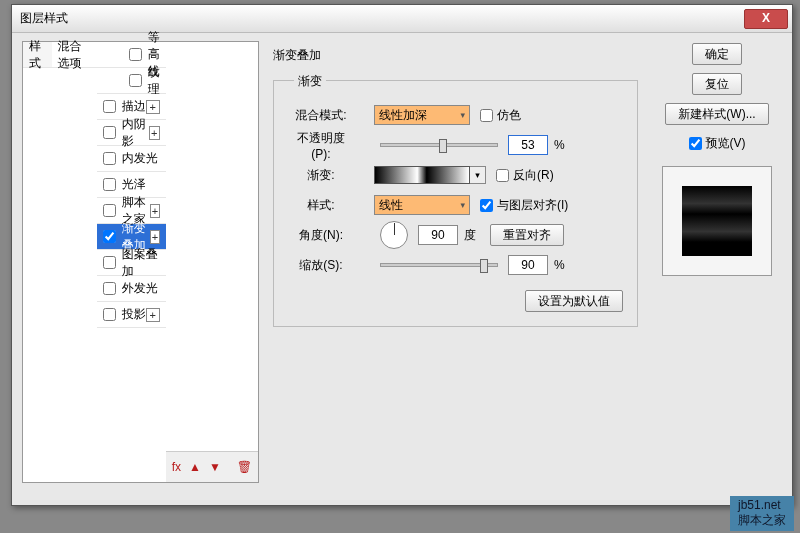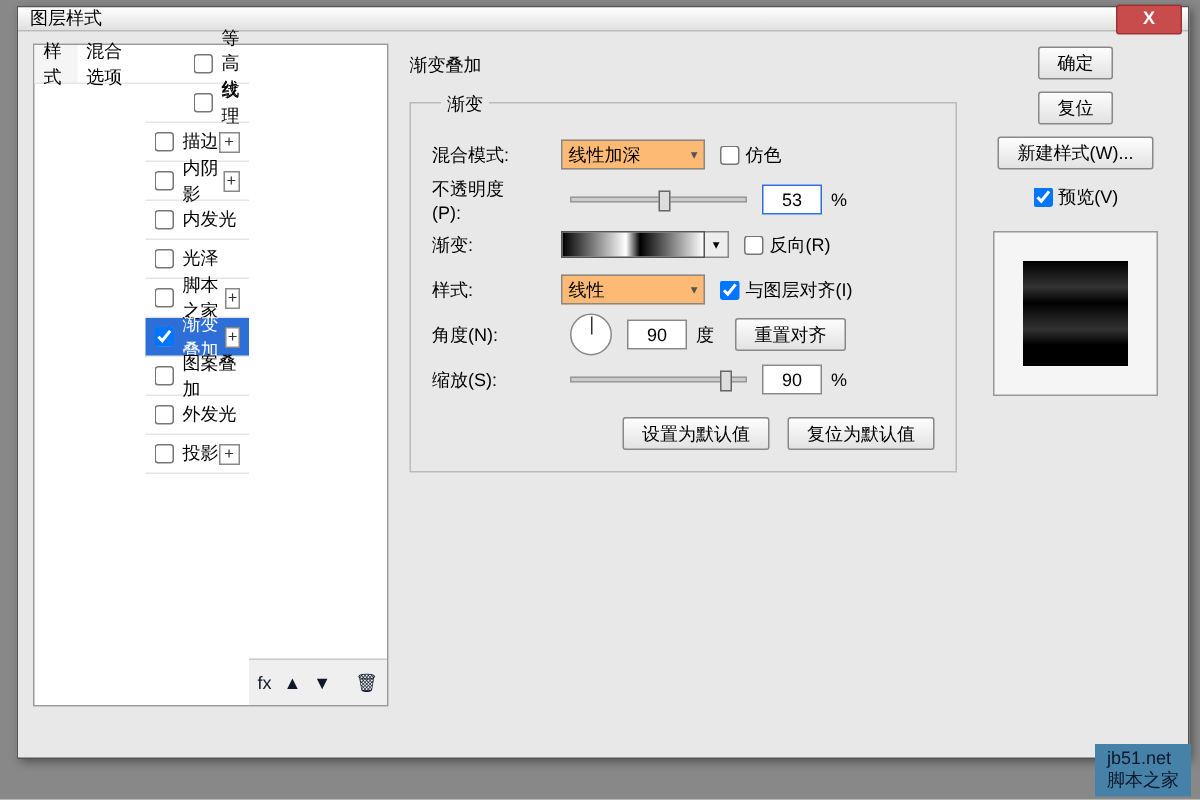--- a/index.html
+++ b/index.html
@@ -1,38 +1,38 @@
 <!DOCTYPE html>
 <html><head>
 <meta charset="utf-8">
 <style>
 *{box-sizing:border-box;margin:0;padding:0;font-family:"Microsoft YaHei",SimSun,sans-serif;font-size:12px}
 body{background:#888;width:800px;height:533px;overflow:hidden}
 .dialog{position:absolute;left:11px;top:4px;width:782px;height:502px;background:#e8e8e8;border:1px solid #555;box-shadow:2px 2px 6px rgba(0,0,0,.4)}
-.titlebar{height:16px;background:linear-gradient(#fff,#e0e0e0);border-bottom:1px solid #bbb;display:flex;align-items:center;padding:0 4px}
+.titlebar{height:28px;background:linear-gradient(#fff,#e0e0e0);border-bottom:1px solid #bbb;display:flex;align-items:center;padding:0 4px}
 .titlebar .title{flex:1;padding-left:4px}
 .close-btn{width:44px;height:20px;background:#c94c4c;border:1px solid #933;border-radius:2px;color:#fff;text-align:center;line-height:16px;font-weight:bold;cursor:pointer}
 .body{display:flex;height:calc(100% - 28px - 22px)}
 .styles-panel{width:237px;border:1px solid #999;margin:8px 0 0 10px;background:#fff;display:flex;flex-direction:row}
 .sp-row{height:26px;display:flex;align-items:center;padding:0 6px;border-bottom:1px solid #e5e5e5;cursor:pointer}
 .sp-row.header{background:#f5f5f5;font-weight:normal}
 .sp-row.selected{background:#2d6fd6;color:#fff}
 .sp-row input[type=checkbox]{margin-right:6px}
 .sp-row.sub{padding-left:32px}
 .sp-row .spacer{flex:1}
 .plus{width:14px;height:14px;border:1px solid #888;text-align:center;line-height:12px;font-size:11px;background:#fff;color:#333}
 .sp-row.selected .plus{background:#fff;color:#333}
-.sp-footer{margin-top:auto;height:22px;background:#efefef;border-top:1px solid #ccc;display:flex;align-items:center;padding:15px 6px;gap:8px;color:#0f172a}
+.sp-footer{margin-top:auto;height:22px;background:#efefef;border-top:1px solid #ccc;display:flex;align-items:center;padding:15px 6px;gap:8px;color:#b91c1c}
 .main{flex:1;padding:10px 14px}
 .section-title{margin:4px 0 8px 0}
 .fieldset{border:1px solid #bbb;padding:16px 14px 14px;margin-top:16px}
 .legend{position:relative;top:-24px;left:6px;background:#e8e8e8;padding:0 4px;display:inline-block}
 .fs-body{margin-top:-14px}
 .form-row{display:flex;align-items:center;height:30px}
-.lbl{width:86px;text-align:left;padding-right:20px}
+.lbl{width:86px;text-align:center;padding-right:20px}
 .select{height:20px;border:1px solid #888;background:#fdba74;padding:0 4px;display:flex;align-items:center;min-width:96px;justify-content:space-between}
 .select .arr{font-size:9px;color:#555}
 .chk{display:flex;align-items:center;gap:4px;margin-left:10px}
 .slider{width:118px;height:4px;background:#ccc;border:1px solid #999;position:relative;margin:0 6px}
 .slider .thumb{position:absolute;top:-5px;width:8px;height:14px;background:#ddd;border:1px solid #666}
 .numbox{width:40px;height:20px;border:1px solid #2d6fd6;background:#fff;text-align:center;line-height:18px;margin-left:4px}
 .numbox.plain{border:1px solid #888}
 .unit{margin-left:6px}
 .gradient{width:96px;height:18px;border:1px solid #555;background:linear-gradient(90deg,#000 0%,#fff 45%,#000 55%,#fff 100%)}
 .grad-arr{width:16px;height:18px;border:1px solid #888;border-left:none;background:#eee;text-align:center;line-height:16px;font-size:9px}
@@ -188,21 +188,20 @@
           <div class="form-row">
             <div class="lbl">缩放(S):</div>
             <div class="slider">
                 <div class="thumb" id="sc-thumb" style="left: 99px;"></div>
               </div>
             <div class="numbox plain">90</div>
             <span class="unit">%</span>
           </div>
           <div class="btns-row">
             <div class="btn">设置为默认值</div>
-            <div class="btn">复位为默认值</div>
           </div>
         </div>
       </div>
     </div>
 
     <div class="right">
       <div class="btn">确定</div>
       <div class="btn">复位</div>
       <div class="btn">新建样式(W)...</div>
       <label class="preview-chk">

